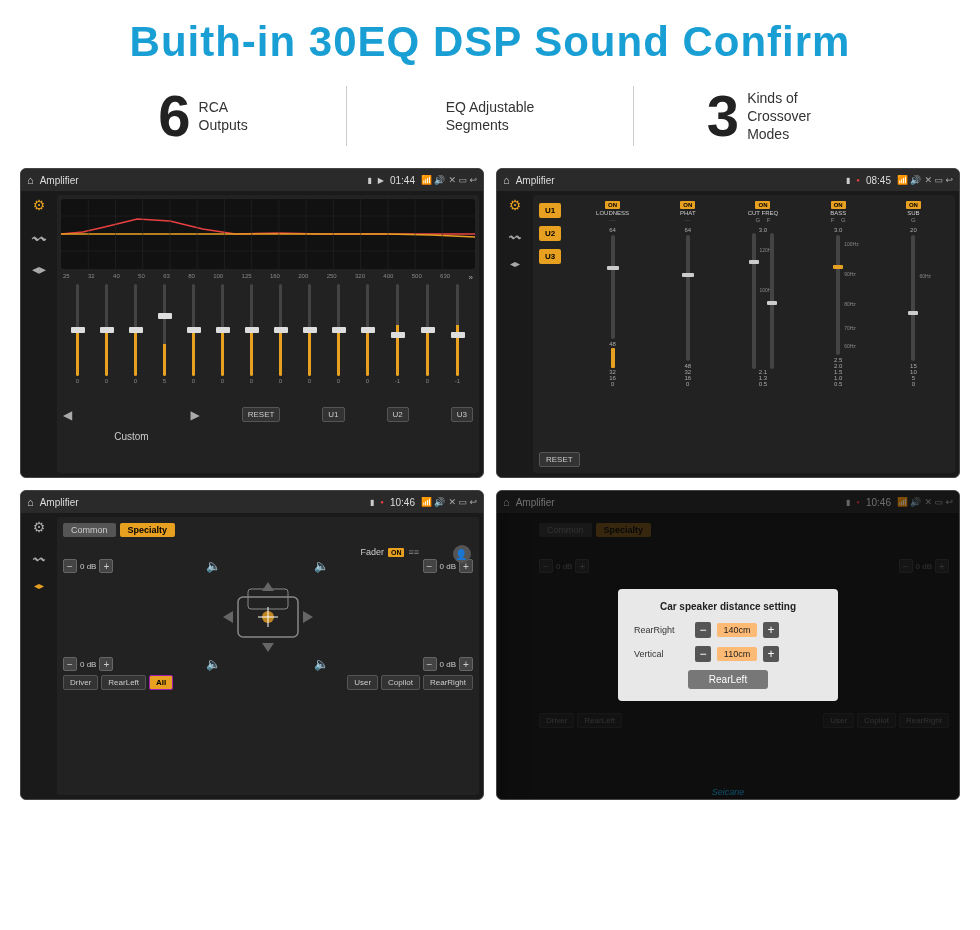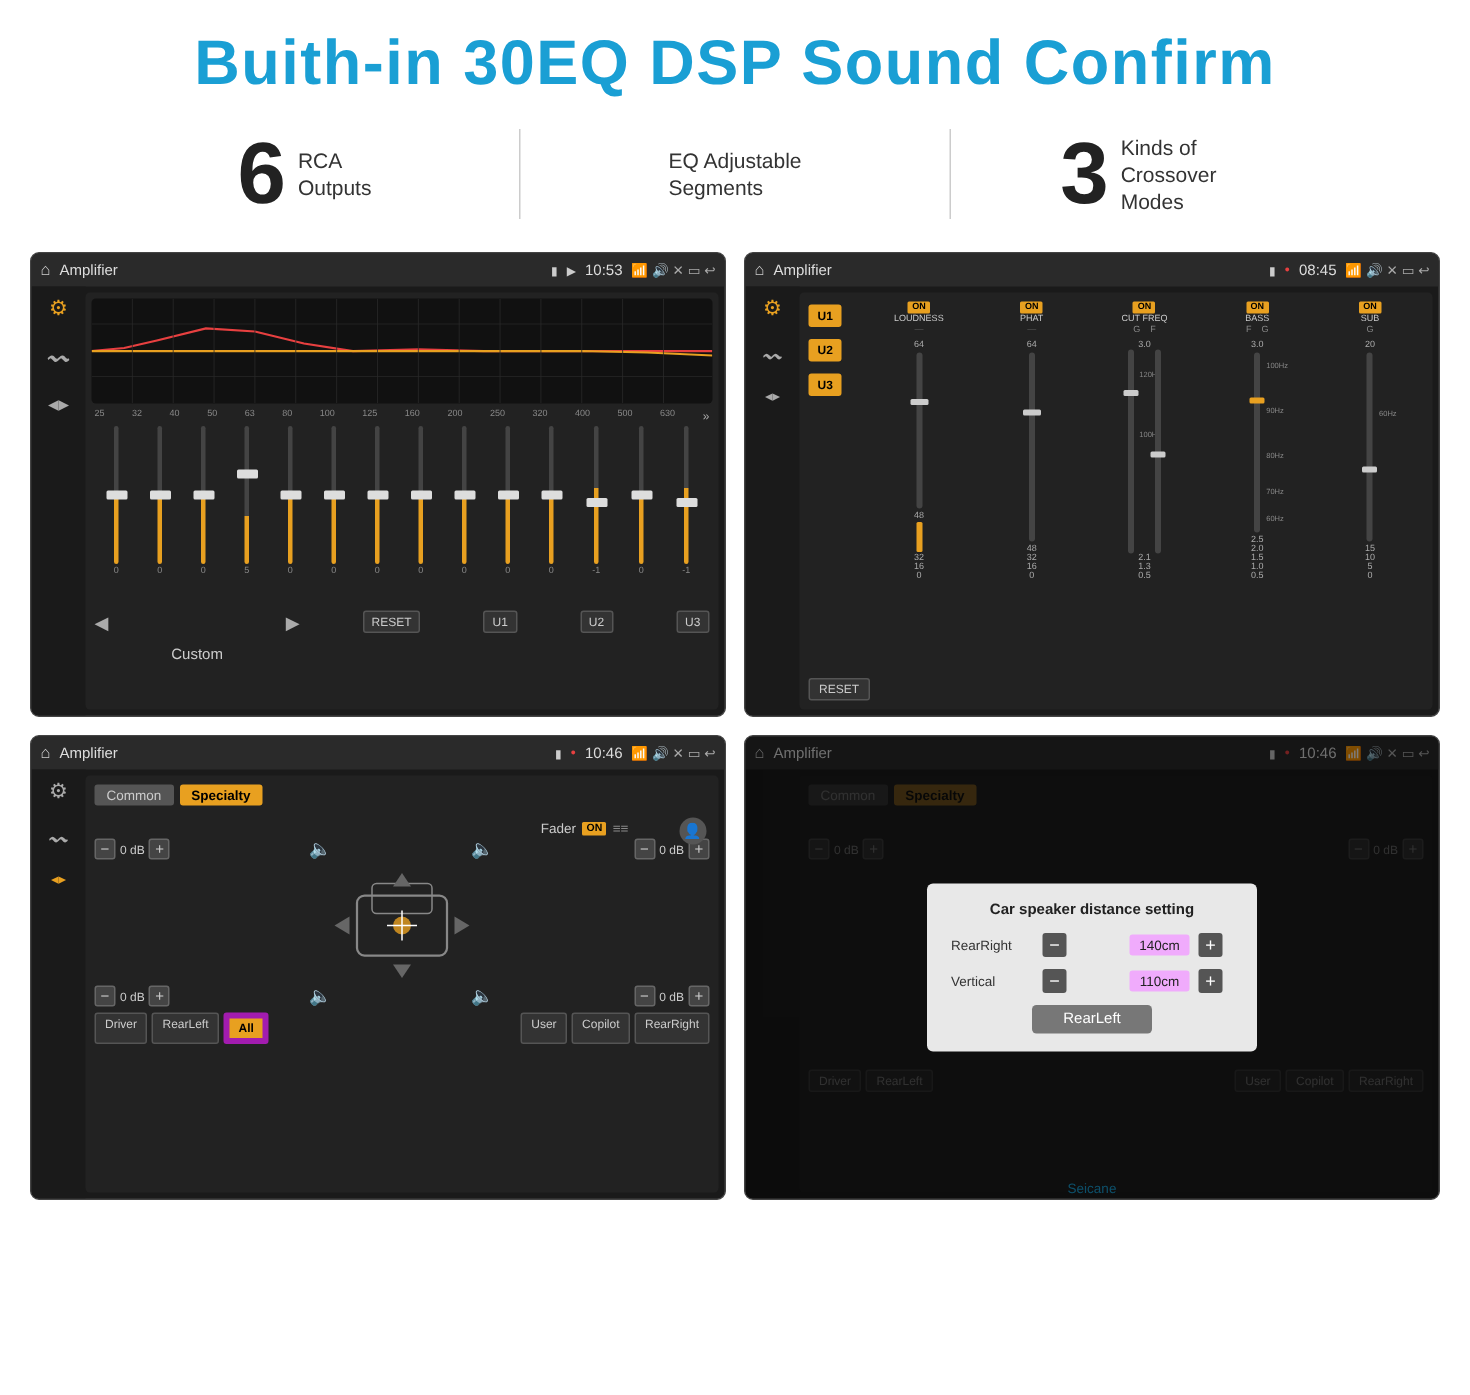--- a/index.html
+++ b/index.html
@@ -237,48 +237,48 @@
       color: #fff;
       width: 16px;
       height: 16px;
       display: flex;
       align-items: center;
       justify-content: center;
       font-size: 12px;
       border-radius: 2px;
     }
     .dialog-value {
-      background: #f0abfc;
+      background: #fdba74;
       font-size: 9px;
       color: #222;
       padding: 2px 6px;
       border-radius: 2px;
       min-width: 40px;
       text-align: center;
-      margin-left: 36px;
     }
     .dialog-confirm-btn {
       background: #777;
       color: #fff;
       font-size: 10px;
       padding: 4px 20px;
       border-radius: 3px;
       display: block;
       margin: 8px auto 0 auto;
       text-align: center;
       width: 80px;
     }
 
     .seicane-label {
       position: absolute;
       bottom: 2px;
       left: 50%;
       transform: translateX(-50%);
       font-size: 9px;
       color: #1a9fd4;
+      font-style: italic;
     }
   </style>
 </head>
 <body>
 
 <div style="width:980px;height:930px;background:#fff;overflow:hidden;">
 
   <div class="header">
     <div class="header-title">Buith-in 30EQ DSP Sound Confirm</div>
   </div>
@@ -301,21 +301,21 @@
 
   <div class="screens-grid">
 
     <div class="screen">
 
       <div class="screen-topbar">
         <span class="home-icon">⌂</span>
         <span class="title">Amplifier</span>
         <span style="font-size:8px;">▮</span>
         <span style="font-size:8px;">▶</span>
-        <span class="time">10:53</span>
+        <span class="time">01:44</span>
         <span class="icons">📶 🔊 ✕ ▭ ↩</span>
       </div>
 
       <div class="eq-screen">
 
         <div class="eq-sidebar">
           <span class="icon" style="color:#e8a020;font-size:14px;">⚙</span>
           <span class="icon">〰</span>
           <span class="icon">◂▸</span>
         </div>
@@ -686,21 +686,21 @@
             <div style="display:flex;align-items:center;gap:3px;">
               <div style="background:#444;color:#ccc;width:14px;height:14px;display:flex;align-items:center;justify-content:center;font-size:10px;border-radius:2px;border:1px solid #666;">−</div>
               <span style="font-size:8px;color:#ccc;">0 dB</span>
               <div style="background:#444;color:#ccc;width:14px;height:14px;display:flex;align-items:center;justify-content:center;font-size:10px;border-radius:2px;border:1px solid #666;">+</div>
             </div>
           </div>
 
           <div style="display:flex;flex-wrap:wrap;gap:3px;">
             <div style="font-size:8px;padding:2px 6px;border-radius:2px;background:#333;color:#ccc;border:1px solid #555;">Driver</div>
             <div style="font-size:8px;padding:2px 6px;border-radius:2px;background:#333;color:#ccc;border:1px solid #555;">RearLeft</div>
-            <div style="font-size:8px;padding:2px 6px;border-radius:2px;background:#e8a020;color:#000;border:4px solid #a21caf;font-weight:bold;">All</div>
+            <div style="font-size:8px;padding:2px 6px;border-radius:2px;background:#e8a020;color:#000;border:1px solid #a21caf;font-weight:bold;">All</div>
             <div style="flex:1;"></div>
             <div style="font-size:8px;padding:2px 6px;border-radius:2px;background:#333;color:#ccc;border:1px solid #555;">User</div>
             <div style="font-size:8px;padding:2px 6px;border-radius:2px;background:#333;color:#ccc;border:1px solid #555;">Copilot</div>
             <div style="font-size:8px;padding:2px 6px;border-radius:2px;background:#333;color:#ccc;border:1px solid #555;">RearRight</div>
           </div>
         </div>
       </div>
     </div>
 
     <div class="screen" style="position:relative;">

